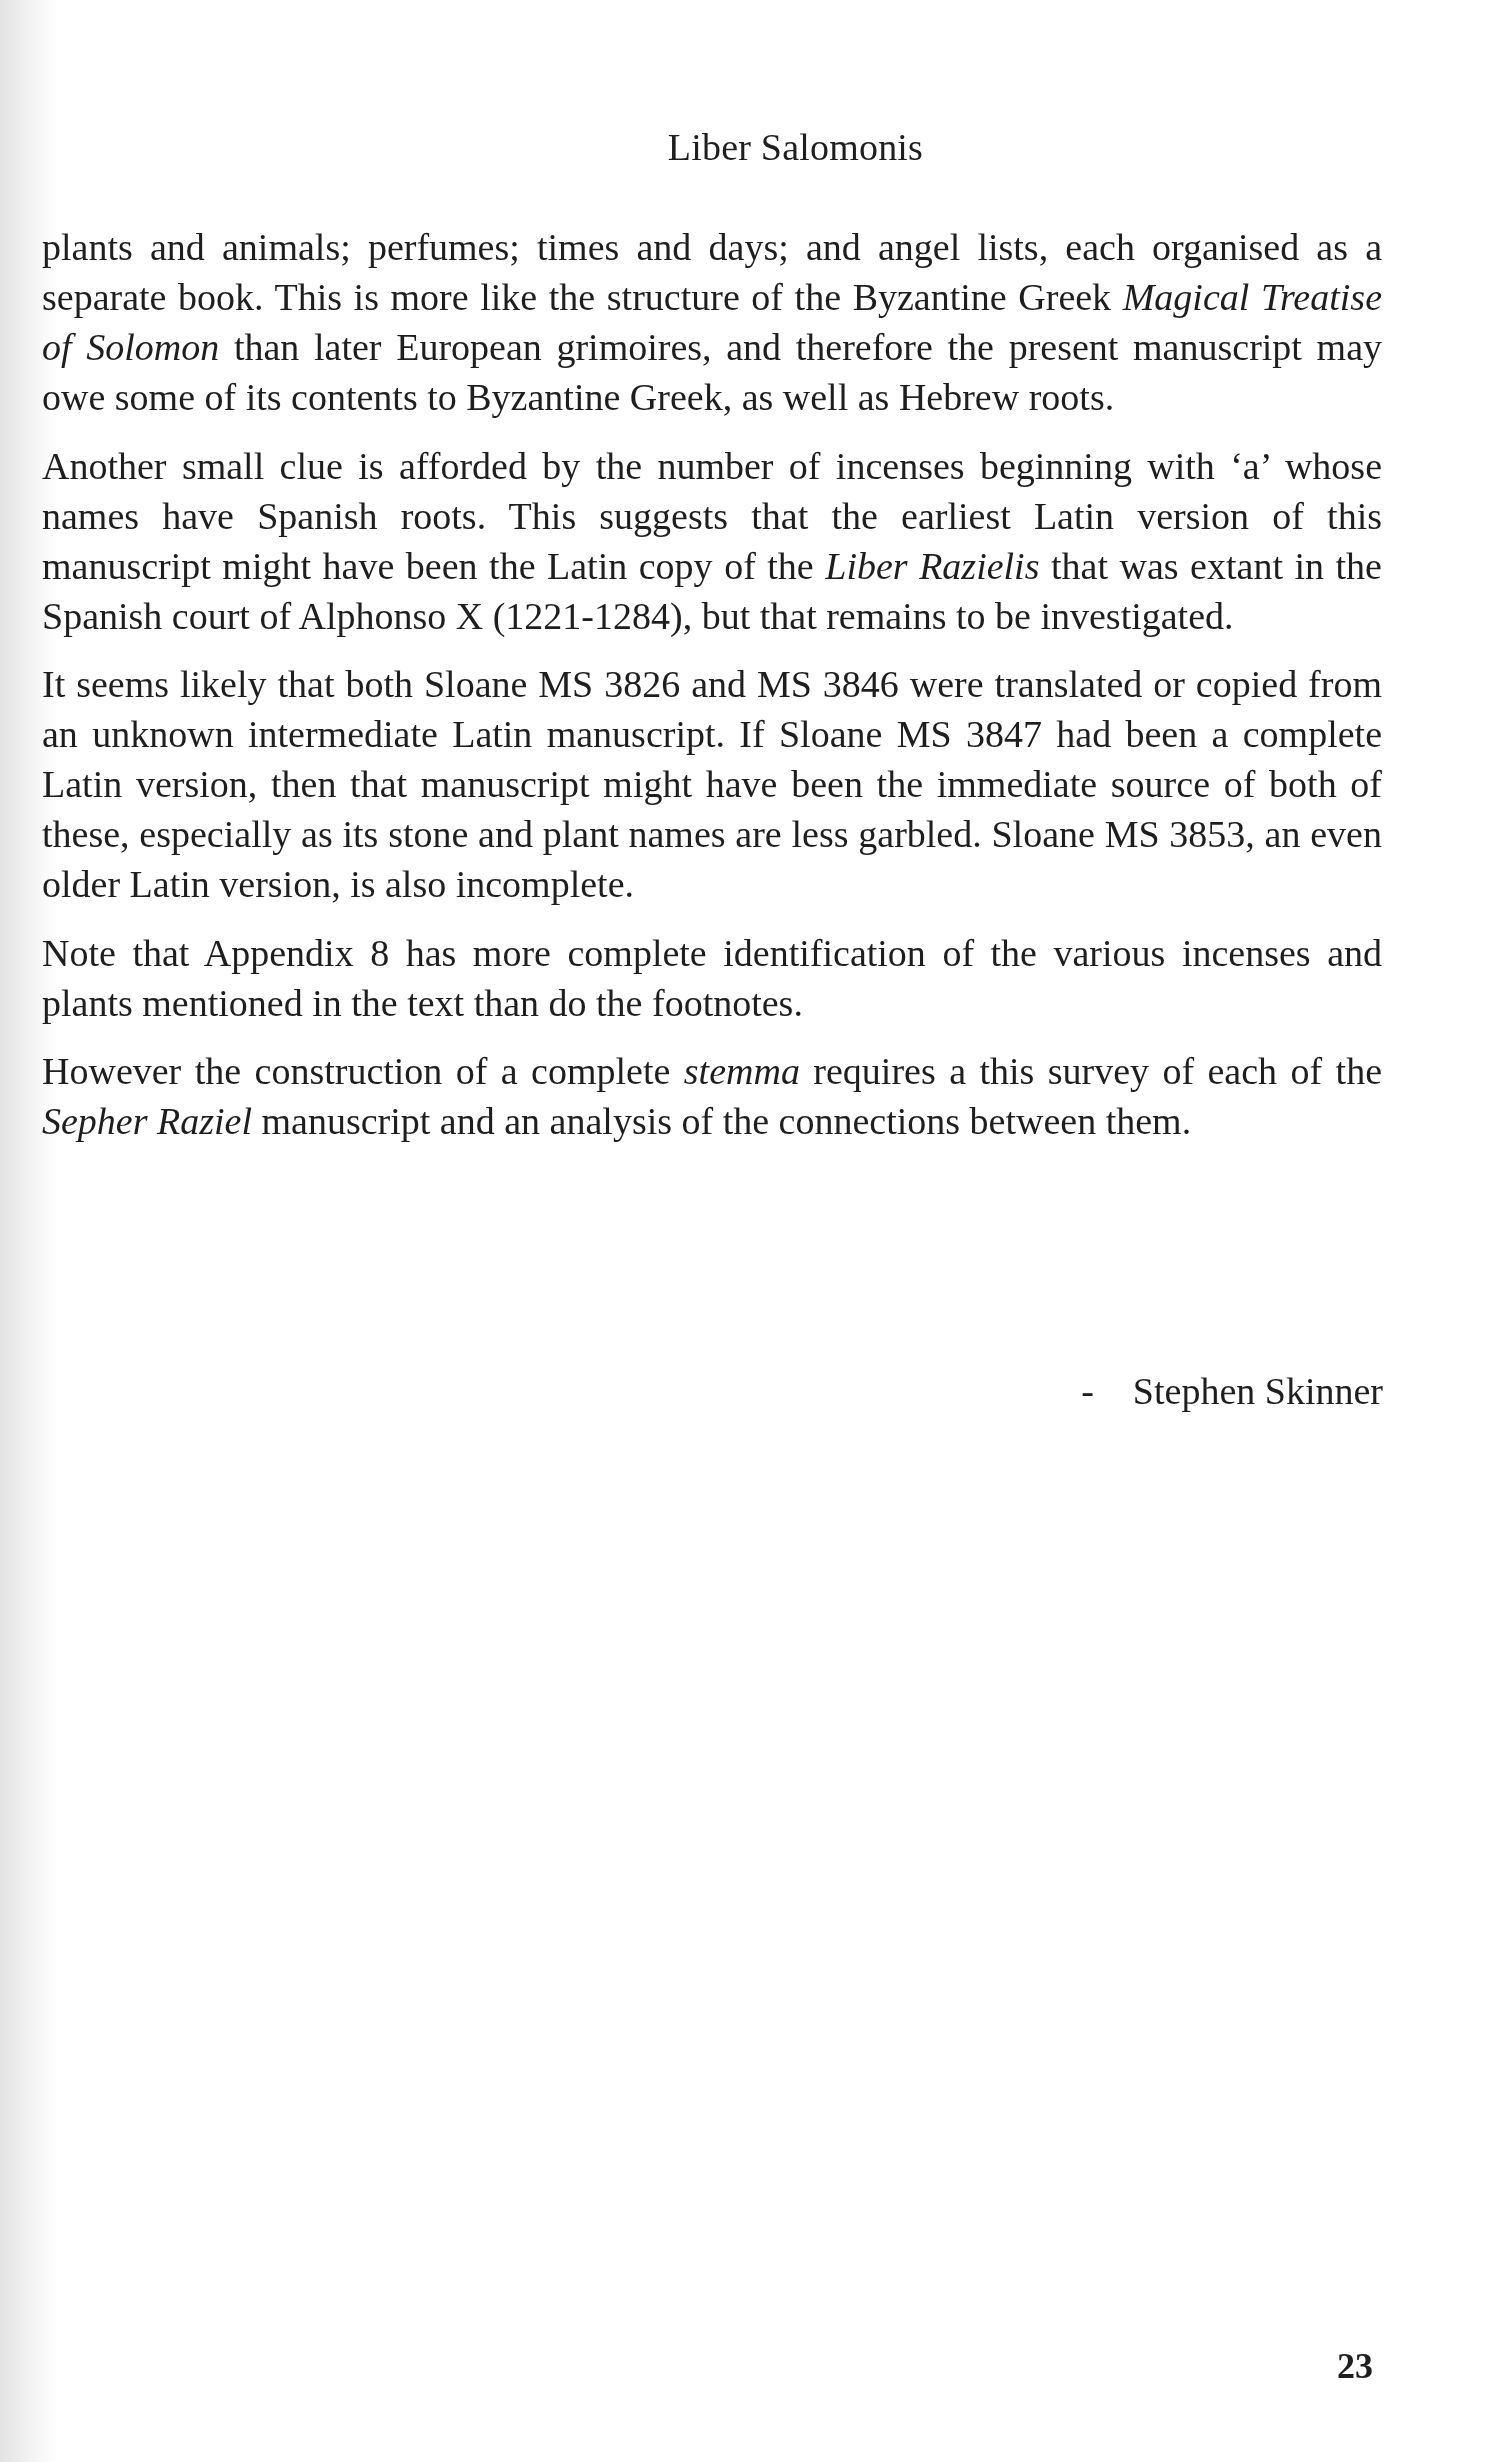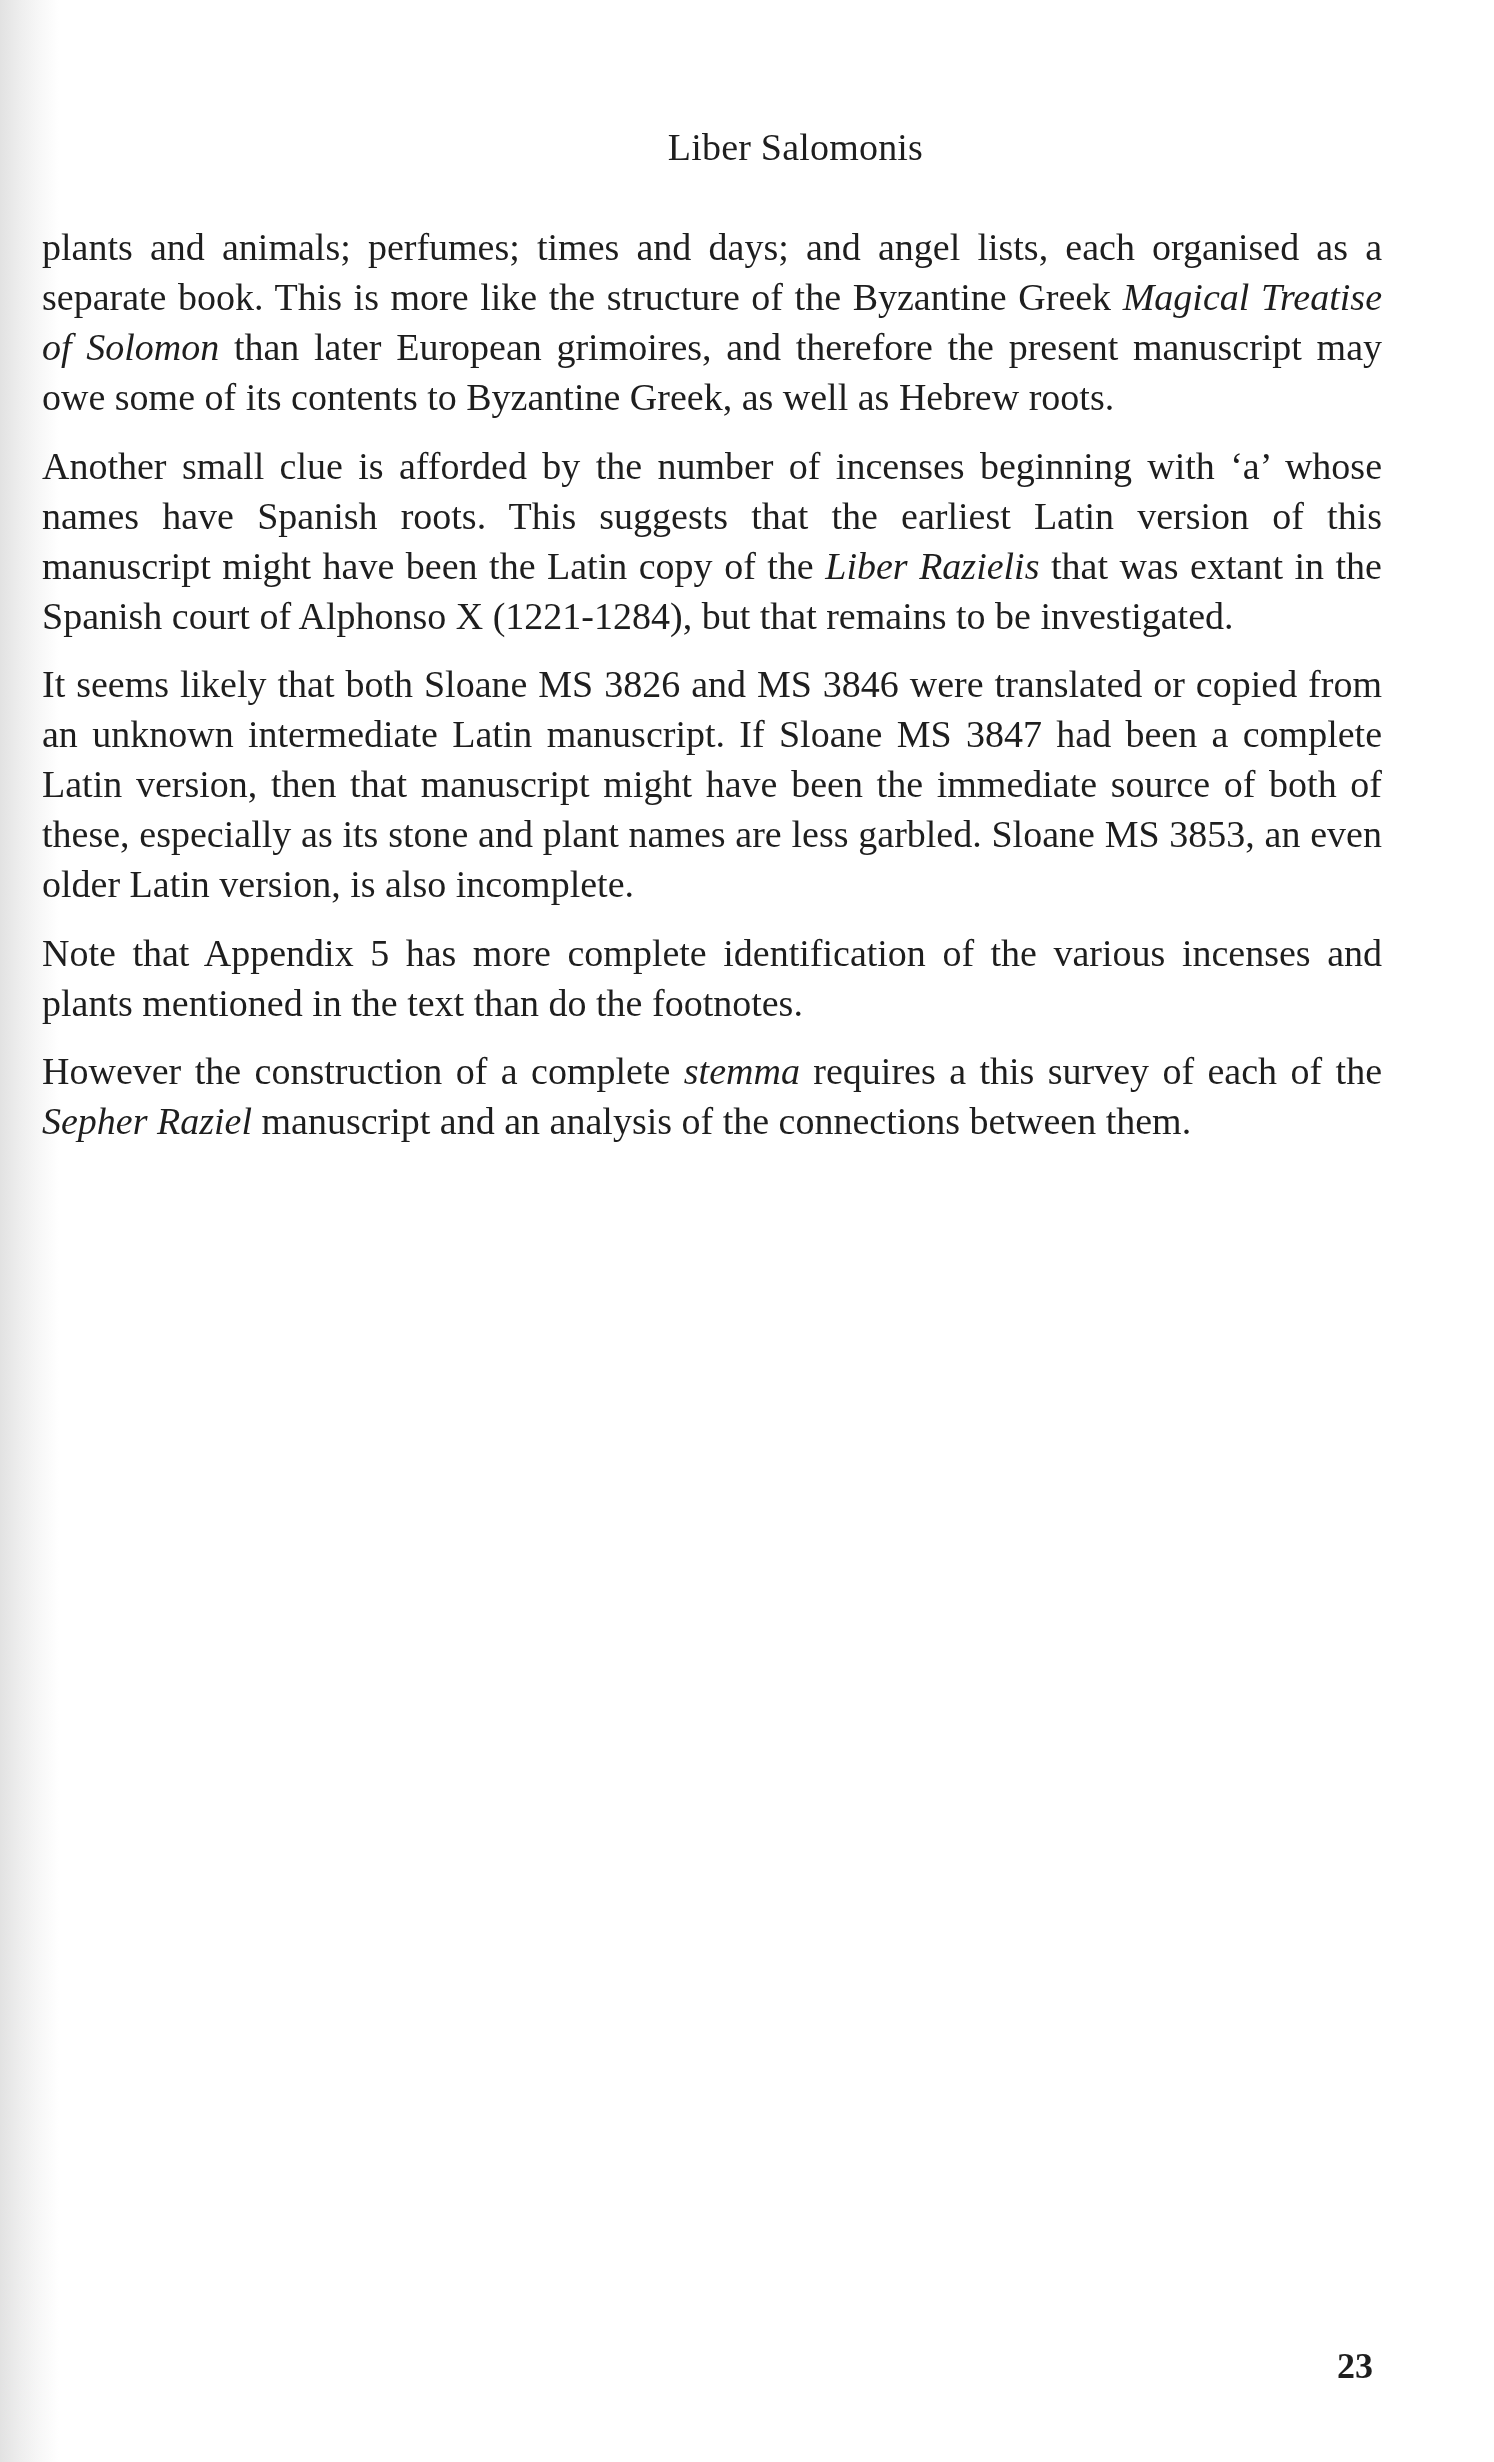--- a/index.html
+++ b/index.html
@@ -74,24 +74,27 @@
   <p class="para">
     <span>plants and animals; perfumes; times and days; and angel lists, each organised as a separate book. This is more like the structure of the Byzantine Greek </span><i>Magical Treatise of Solomon</i><span> than later European grimoires, and therefore the present manuscript may owe some of its contents to Byzantine Greek, as well as Hebrew roots.</span>
   </p>
   <p class="para">
     <span>Another small clue is afforded by the number of incenses beginning with ‘a’ whose names have Spanish roots. This suggests that the earliest Latin version of this manuscript might have been the Latin copy of the </span><i>Liber Razielis</i><span> that was extant in the Spanish court of Alphonso X (1221-1284), but that remains to be investigated.</span>
   </p>
   <p class="para">
     <span>It seems likely that both Sloane MS 3826 and MS 3846 were translated or copied from an unknown intermediate Latin manuscript. If Sloane MS 3847 had been a complete Latin version, then that manuscript might have been the immediate source of both of these, especially as its stone and plant names are less garbled. Sloane MS 3853, an even older Latin version, is also incomplete.</span>
   </p>
   <p class="para">
-    <span>Note that Appendix 5 has more complete identification of the various incenses and plants mentioned in the text than do the footnotes.</span>
+    <span>Note that Appendix 8 has more complete identification of the various incenses and plants mentioned in the text than do the footnotes.</span>
   </p>
   <p class="para">
     <span>However the construction of a complete </span><i>stemma</i><span> requires a this survey of each of the </span><i>Sepher Raziel</i><span> manuscript and an analysis of the connections between them.</span>
   </p>
 </div>
 
 <div class="signature">
+  <div>
+    <span class="sig-dash">-</span><span>Stephen Skinner</span>
+  </div>
 </div>
 
 <div class="page-number">23</div>
 
 
 </body></html>

